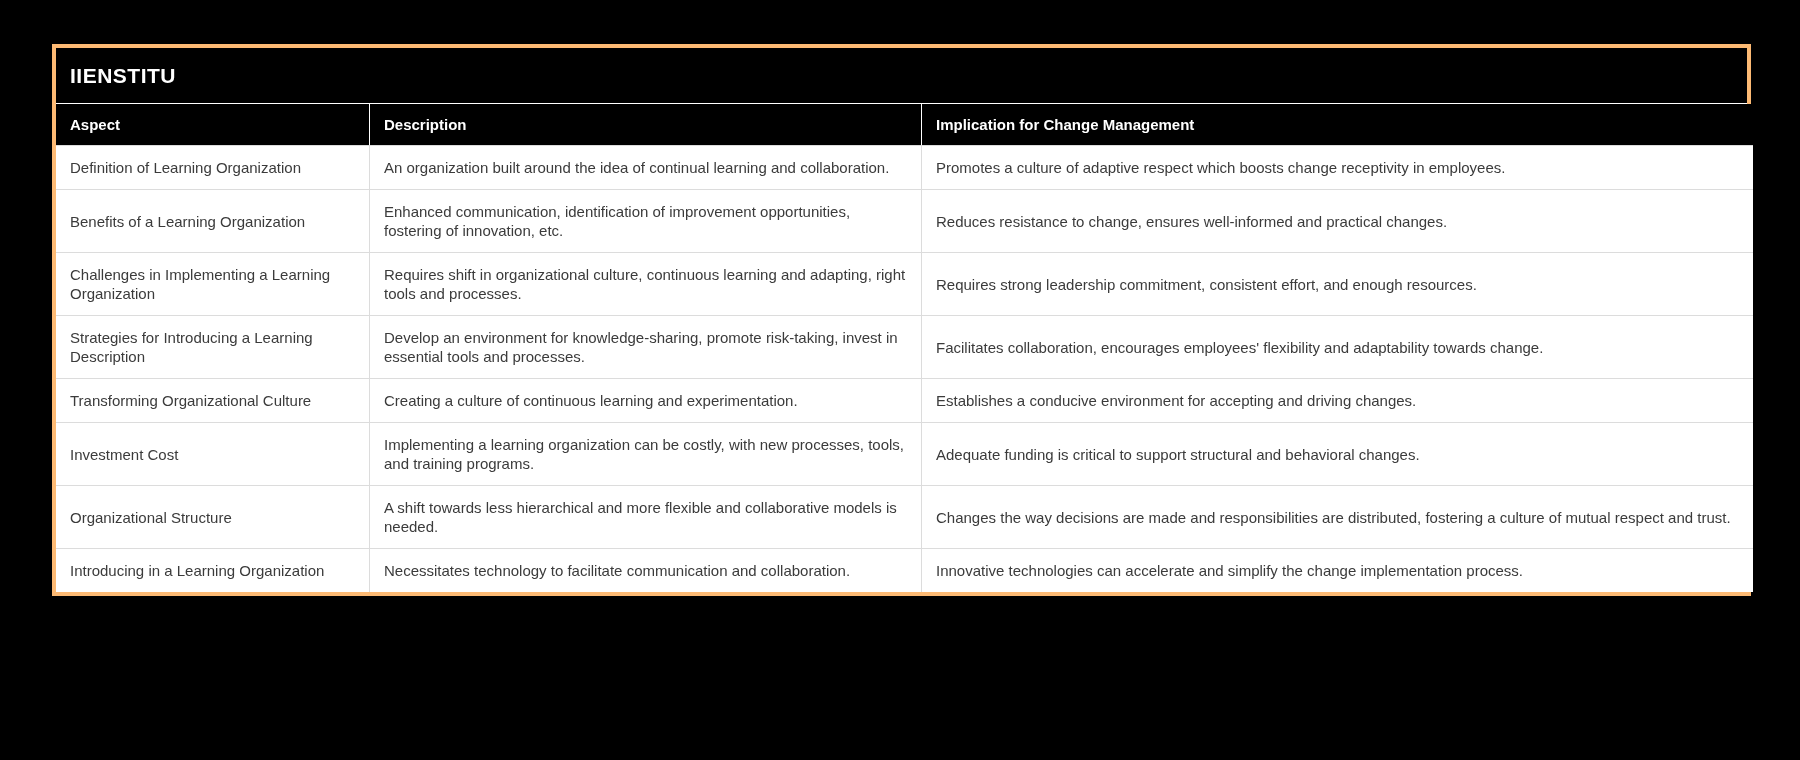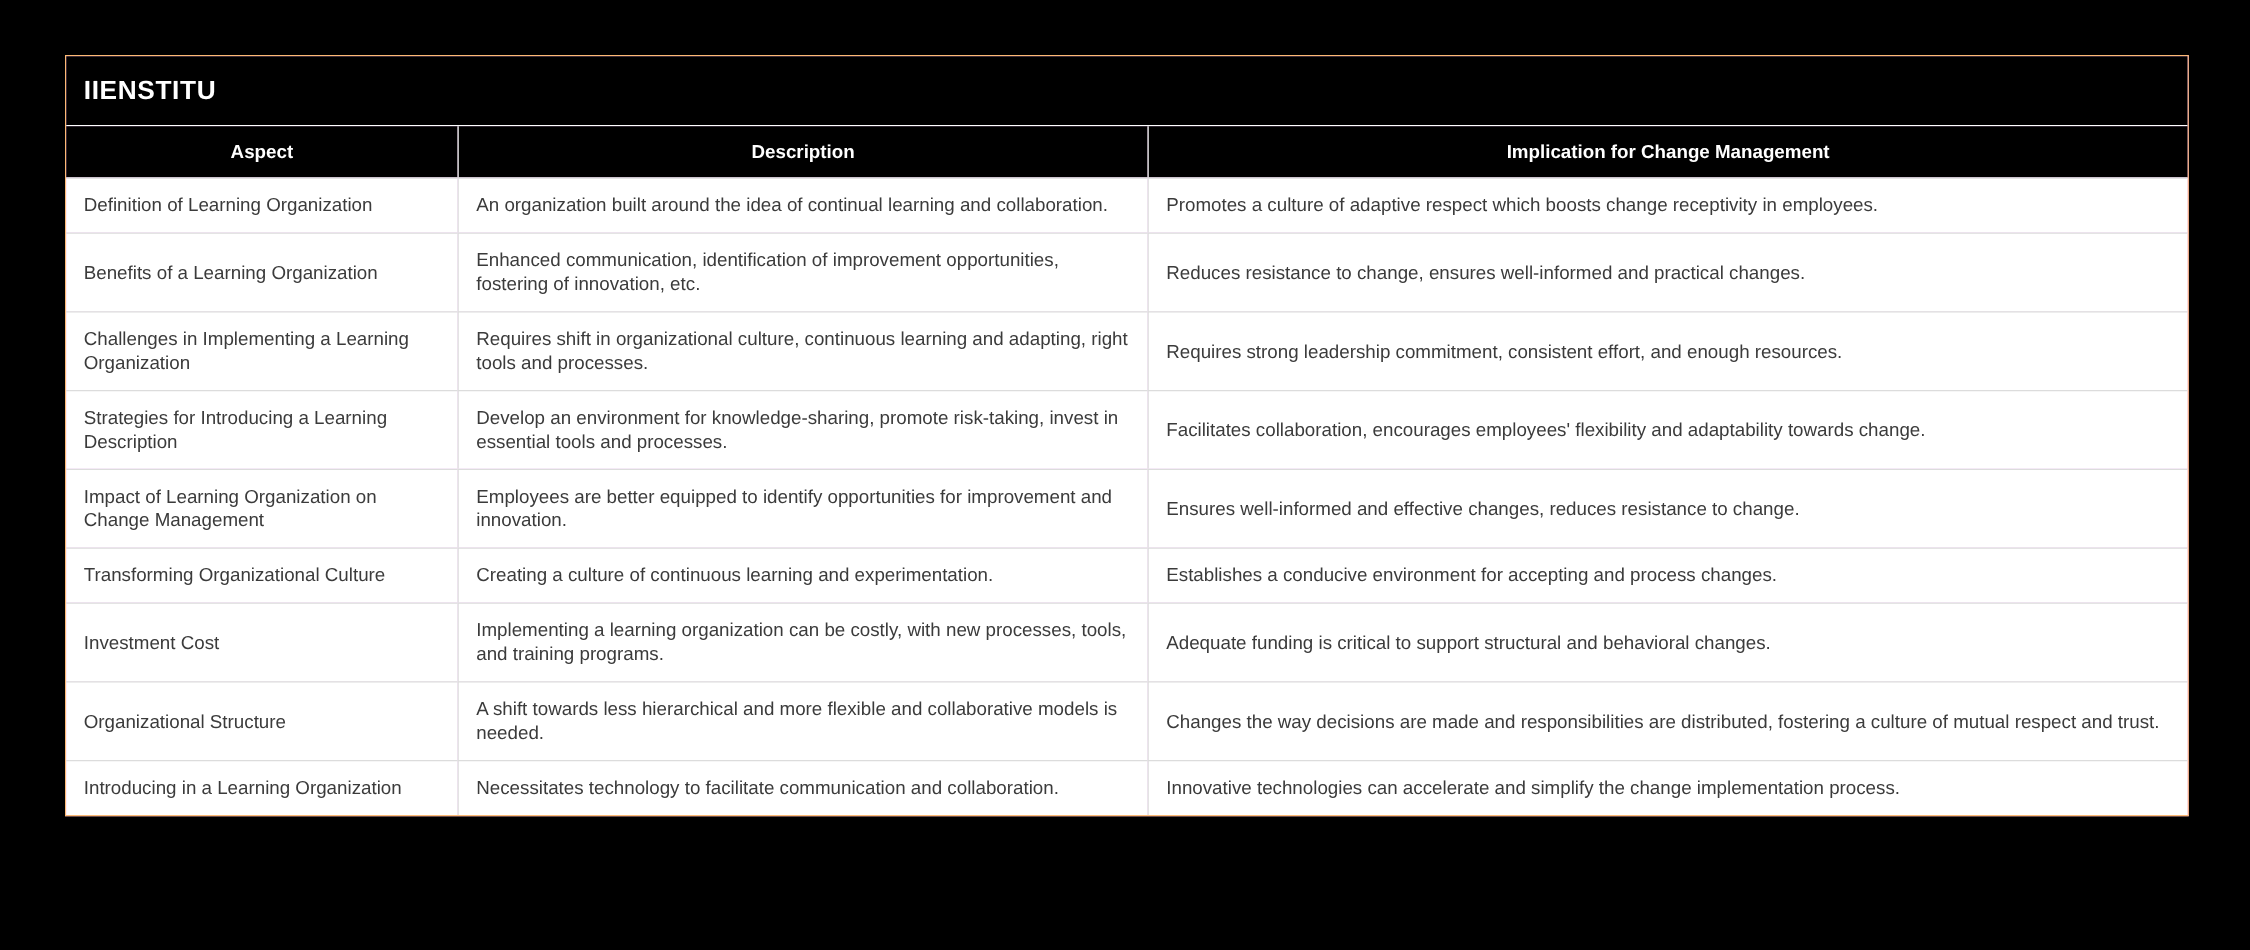--- a/index.html
+++ b/index.html
@@ -6,22 +6,22 @@
   html, body {
     width: 1800px; height: 760px;
     background: #000000;
     font-family: "Liberation Sans", sans-serif;
     overflow: hidden;
   }
   .card {
     position: absolute;
     left: 52px; top: 44px;
     width: 1699px;
-    background: #f0abfc;
-    border: 1px solid #fdba74;
+    background: #737373;
+    border: 4px solid #fdba74;
   }
   .brand-bar {
     background: #000000;
     color: #ffffff;
     font-size: 21px;
     font-weight: 700;
     letter-spacing: 0.5px;
     padding: 16px 14px 15px 14px;
     border-bottom: 1px solid #ffffff;
   }
@@ -32,21 +32,21 @@
     border-spacing: 0;
   }
   col.c-aspect      { width: 313px; }
   col.c-description { width: 552px; }
   col.c-implication { width: 832px; }
   thead th {
     background: #000000;
     color: #ffffff;
     font-size: 15px;
     font-weight: 700;
-    text-align: center;
+    text-align: left;
     vertical-align: middle;
     padding: 11px 14px;
     line-height: 19px;
   }
   thead th + th { border-left: 1px solid #ffffff; }
   tbody td {
     background: #ffffff;
     color: #3b3b3b;
     font-size: 15px;
     font-weight: 400;
@@ -96,30 +96,25 @@
     <td>Requires shift in organizational culture, continuous learning and adapting, right tools and processes.</td>
     <td>Requires strong leadership commitment, consistent effort, and enough resources.</td>
   </tr>
 
   <tr>
     <td>Strategies for Introducing a Learning Description</td>
     <td>Develop an environment for knowledge-sharing, promote risk-taking, invest in essential tools and processes.</td>
     <td>Facilitates collaboration, encourages employees' flexibility and adaptability towards change.</td>
   </tr>
 
-  <tr>
-    <td>Impact of Learning Organization on Change Management</td>
-    <td>Employees are better equipped to identify opportunities for improvement and innovation.</td>
-    <td>Ensures well-informed and effective changes, reduces resistance to change.</td>
-  </tr>
 
   <tr>
     <td>Transforming Organizational Culture</td>
     <td>Creating a culture of continuous learning and experimentation.</td>
-    <td>Establishes a conducive environment for accepting and process changes.</td>
+    <td>Establishes a conducive environment for accepting and driving changes.</td>
   </tr>
 
 
   <tr>
     <td>Investment Cost</td>
     <td>Implementing a learning organization can be costly, with new processes, tools, and training programs.</td>
     <td>Adequate funding is critical to support structural and behavioral changes.</td>
   </tr>
 
   <tr>

